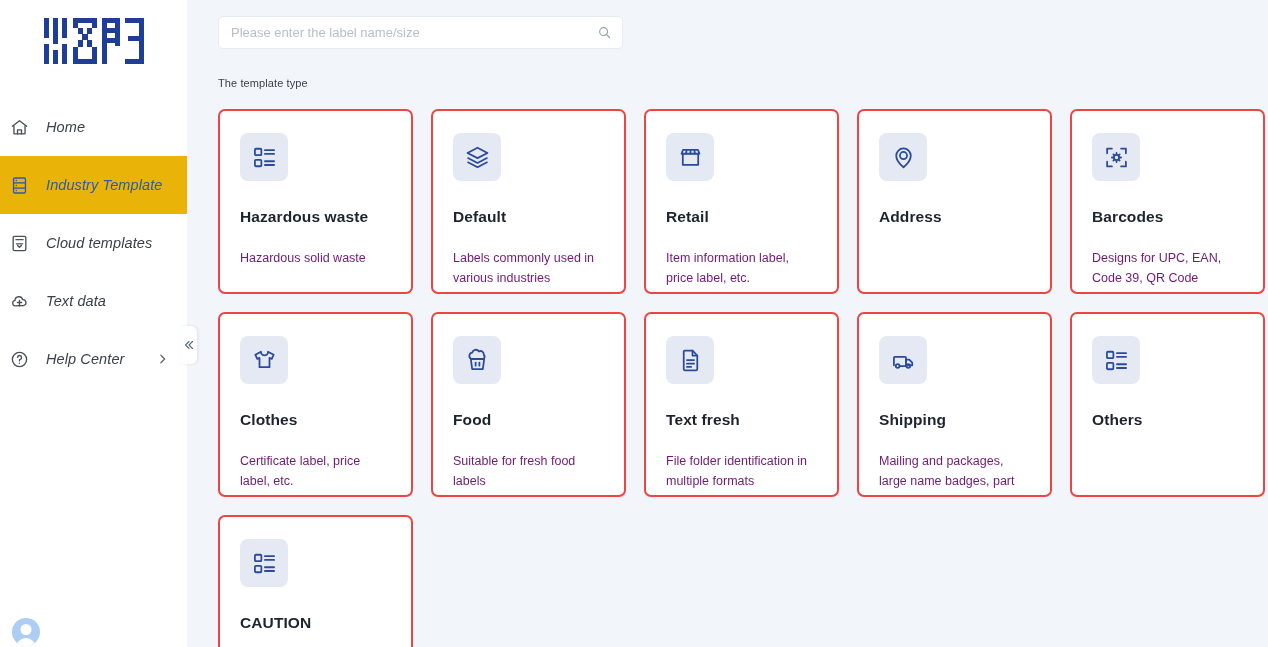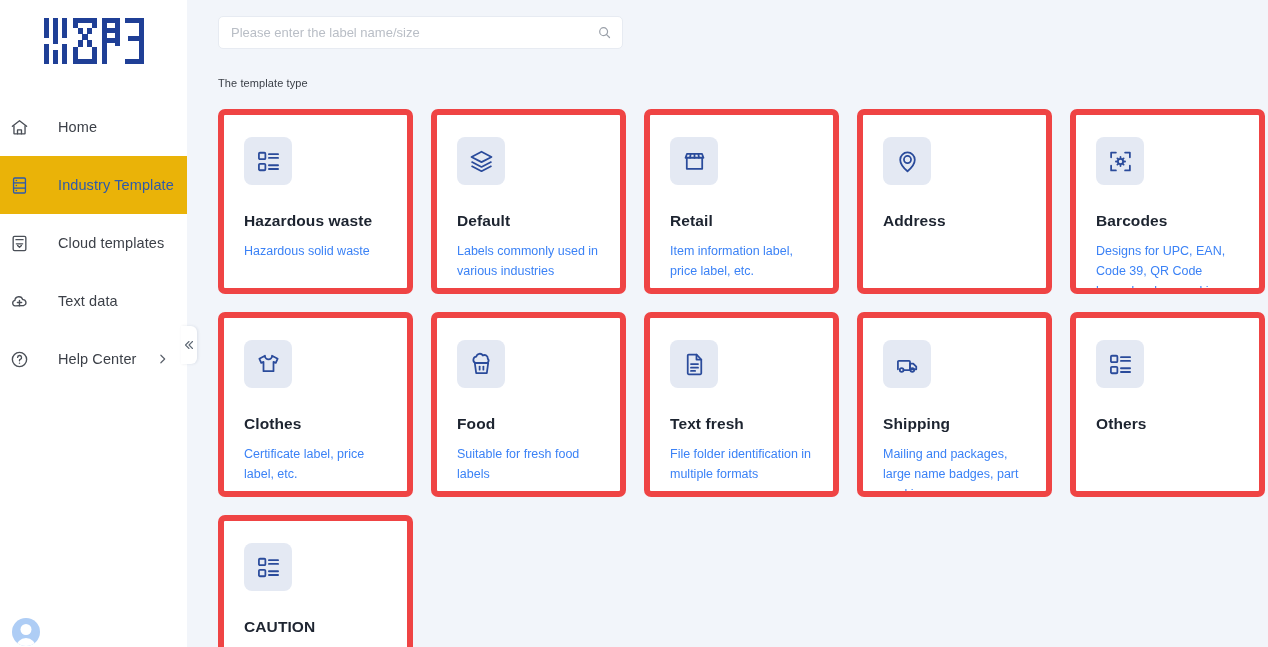--- a/index.html
+++ b/index.html
@@ -34,24 +34,25 @@
     position: relative;
   }
   .nav-item .ico {
     width: 22px; height: 22px;
     display: flex; align-items: center; justify-content: center;
     color: #4a4f57;
     flex: 0 0 22px;
     margin-left: 0px;
   }
   .nav-item .lbl {
-    margin-left: 28px;
+    margin-left: 16px;
     font-size: 14.5px;
     color: #3c4048;
     letter-spacing: .1px;
+    font-style: italic;
   }
   .nav-item.active { background: #eab308; }
   .nav-item.active .ico { color: #2e5aab; }
   .nav-item.active .lbl { color: #2e5aab; }
   .nav-item .chev-right {
     position: absolute; right: 18px; top: 50%;
     transform: translateY(-50%);
     color: #5b616b;
     display: flex; align-items: center;
   }
@@ -144,44 +145,44 @@
     margin-top: 20px;
     display: grid;
     grid-template-columns: repeat(5, 195px);
     column-gap: 18px;
     row-gap: 18px;
   }
 
   .card {
     width: 195px; height: 185px;
     background: #ffffff;
-    border: 6px solid #ef4444;
+    border: 2px solid #ef4444;
     border-radius: 7px;
     padding: 22px 20px 0 20px;
     cursor: pointer;
     overflow: hidden;
   }
   .card-icon {
     width: 48px; height: 48px;
     border-radius: 8px;
     background: #e4e9f3;
     display: flex; align-items: center; justify-content: center;
     color: #2a4b9b;
   }
   .card-title {
     margin-top: 27px;
     font-size: 15.5px;
     font-weight: bold;
     color: #1d2430;
     letter-spacing: .1px;
   }
   .card-desc {
-    margin-top: 11px;
+    margin-top: 22px;
     font-size: 12.5px;
-    color: #3b82f6;
+    color: #701a75;
     line-height: 20px;
   }
 </style>
 </head>
 <body>
 
 <div class="app">
 
   <div class="sidebar">
 

